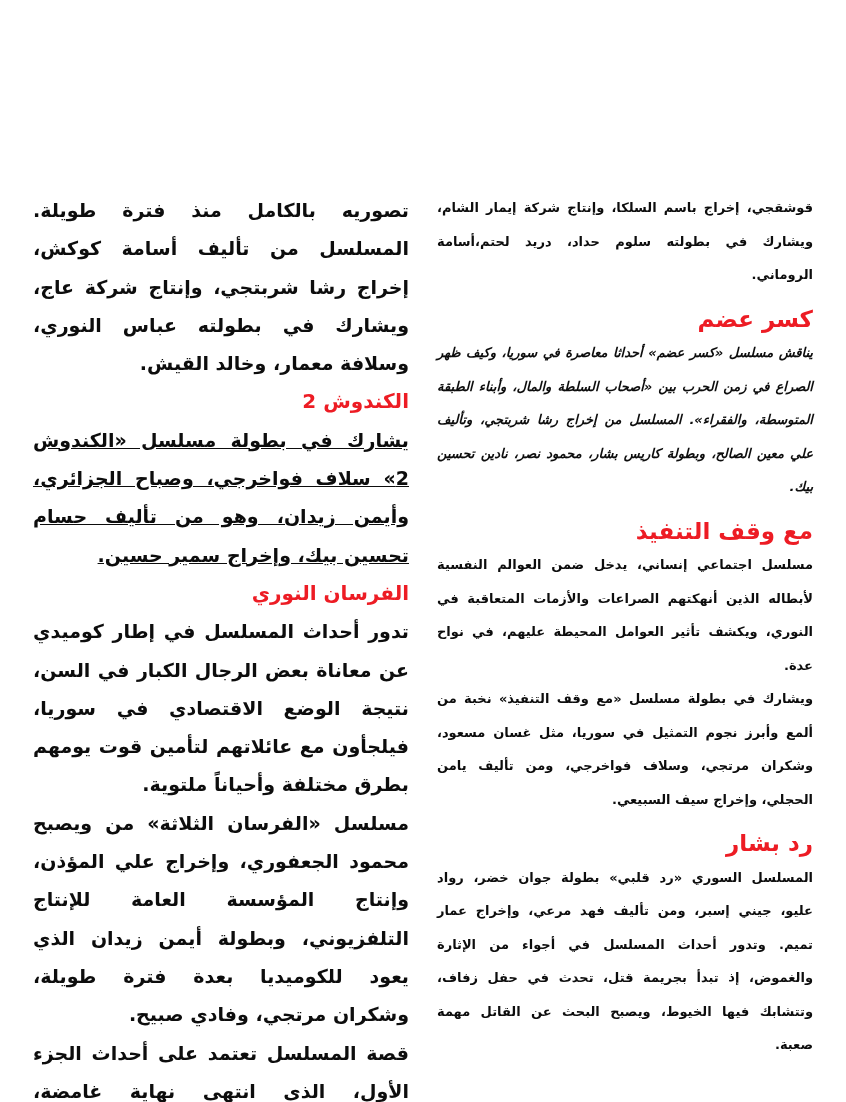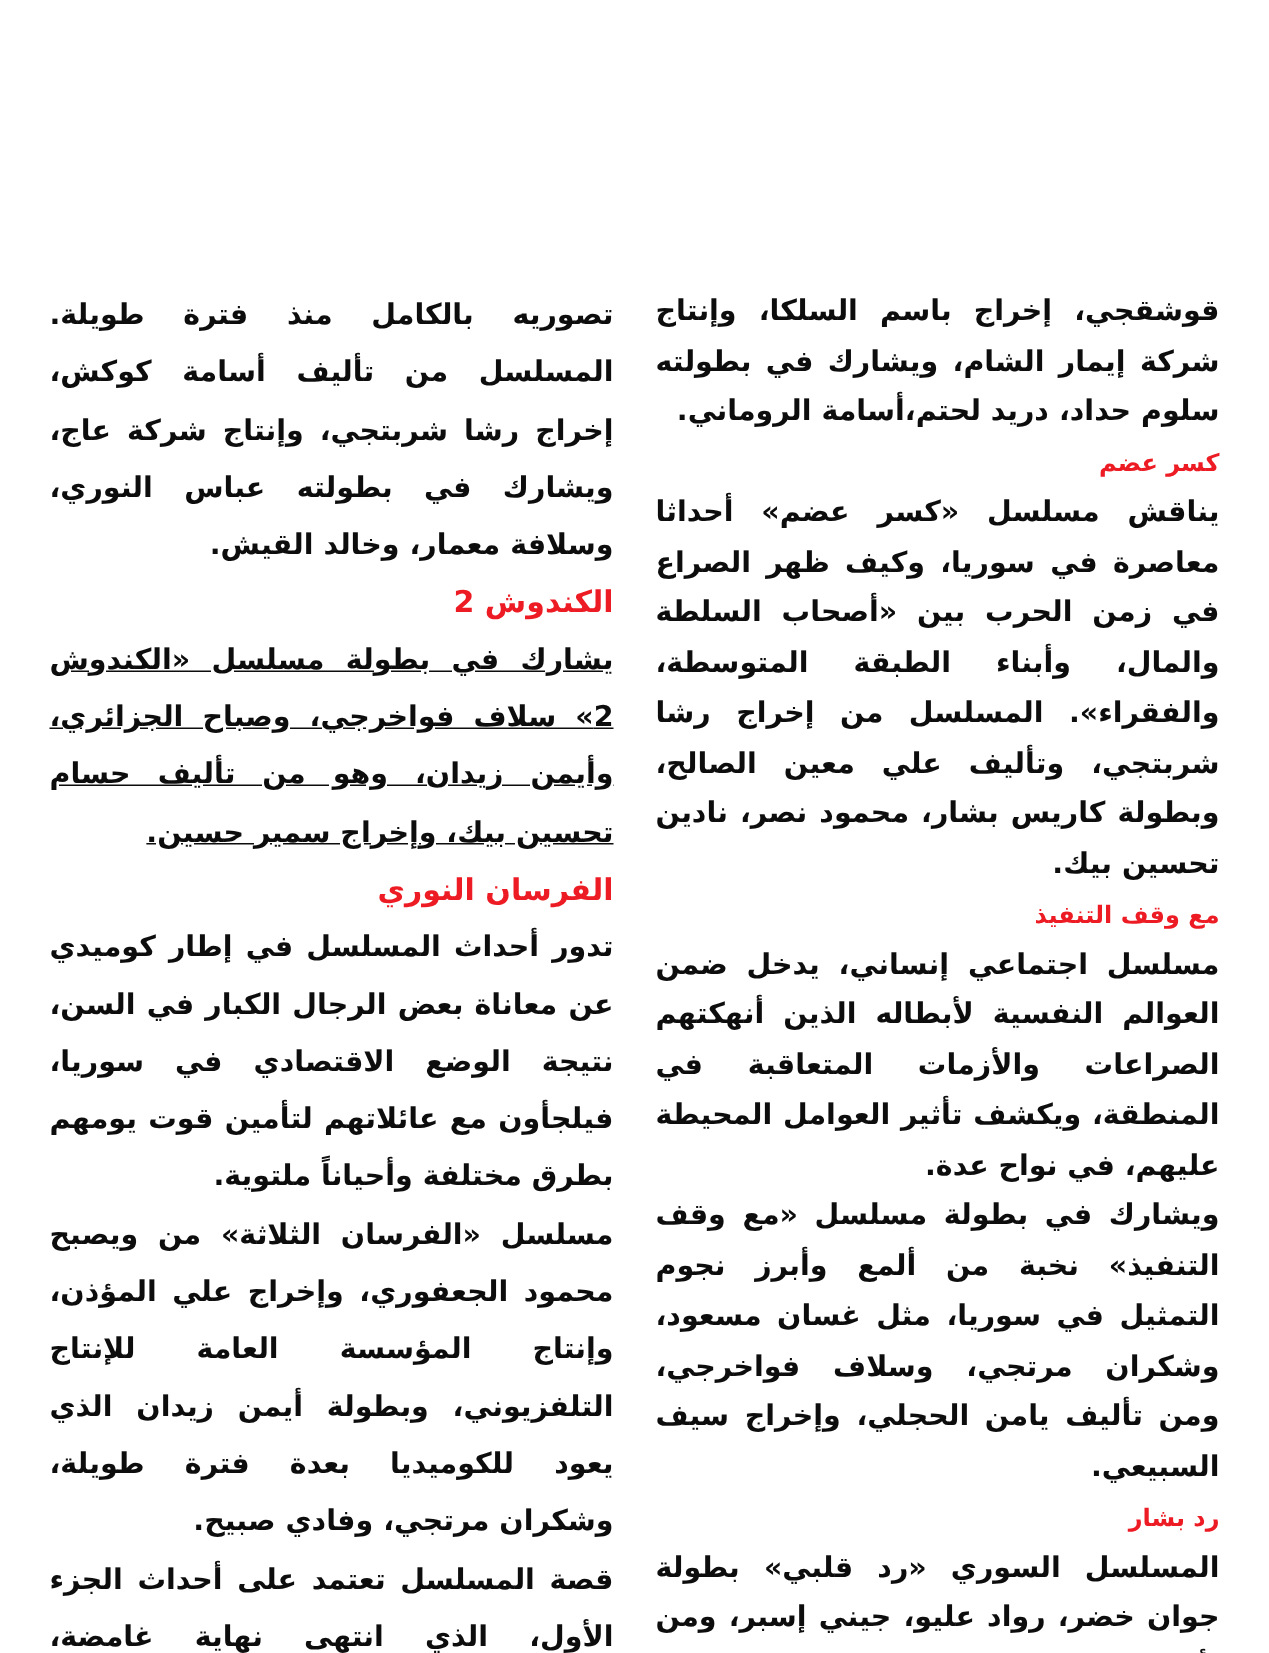--- a/index.html
+++ b/index.html
@@ -33,37 +33,37 @@
     text-justify: inter-word;
   }
   .col h2 {
     margin: 0;
     padding: 0;
     font-weight: bold;
     color: #ed1c24;
     text-align: right;
   }
   
-  .col-right p  { font-size: 19px; line-height: 33.5px; }
-  .col-right h2 { font-size: 16px; line-height: 33.5px; }
+  .col-right p  { font-size: 13px; line-height: 33.5px; }
+  .col-right h2 { font-size: 23px; line-height: 33.5px; margin-top: 11px; }
   
   .col-left p   { font-size: 19px; line-height: 38.3px; }
   .col-left h2  { font-size: 20px; line-height: 38.3px; }
 </style>
 </head>
 <body>
 
 <div class="page">
 
   <div class="col col-right">
     <p style="color: rgb(13, 13, 13);">قوشقجي، إخراج باسم السلكا، وإنتاج شركة إيمار الشام، ويشارك في بطولته سلوم حداد، دريد لحتم،أسامة الروماني.</p>
     <h2 style="color: rgb(237, 28, 36);">كسر عضم</h2>
-    <p style="color: rgb(13, 13, 13);">يناقش مسلسل «كسر عضم» أحداثا معاصرة في سوريا، وكيف ظهر الصراع في زمن الحرب بين «أصحاب السلطة والمال، وأبناء الطبقة المتوسطة، والفقراء». المسلسل من إخراج رشا شربتجي، وتأليف علي معين الصالح، وبطولة كاريس بشار، محمود نصر، نادين تحسين بيك.</p>
+    <p style="color: rgb(13, 13, 13); font-style: italic;">يناقش مسلسل «كسر عضم» أحداثا معاصرة في سوريا، وكيف ظهر الصراع في زمن الحرب بين «أصحاب السلطة والمال، وأبناء الطبقة المتوسطة، والفقراء». المسلسل من إخراج رشا شربتجي، وتأليف علي معين الصالح، وبطولة كاريس بشار، محمود نصر، نادين تحسين بيك.</p>
     <h2 style="color: rgb(237, 28, 36);">مع وقف التنفيذ</h2>
-    <p style="color: rgb(13, 13, 13);">مسلسل اجتماعي إنساني، يدخل ضمن العوالم النفسية لأبطاله الذين أنهكتهم الصراعات والأزمات المتعاقبة في المنطقة، ويكشف تأثير العوامل المحيطة عليهم، في نواح عدة.</p>
+    <p style="color: rgb(13, 13, 13);">مسلسل اجتماعي إنساني، يدخل ضمن العوالم النفسية لأبطاله الذين أنهكتهم الصراعات والأزمات المتعاقبة في النوري، ويكشف تأثير العوامل المحيطة عليهم، في نواح عدة.</p>
     <p style="color: rgb(13, 13, 13);">ويشارك في بطولة مسلسل «مع وقف التنفيذ» نخبة من ألمع وأبرز نجوم التمثيل في سوريا، مثل غسان مسعود، وشكران مرتجي، وسلاف فواخرجي، ومن تأليف يامن الحجلي، وإخراج سيف السبيعي.</p>
     <h2 style="color: rgb(237, 28, 36);">رد بشار</h2>
     <p style="color: rgb(13, 13, 13);">المسلسل السوري «رد قلبي» بطولة جوان خضر، رواد عليو، جيني إسبر، ومن تأليف فهد مرعي، وإخراج عمار تميم. وتدور أحداث المسلسل في أجواء من الإثارة والغموض، إذ تبدأ بجريمة قتل، تحدث في حفل زفاف، وتتشابك فيها الخيوط، ويصبح البحث عن القاتل مهمة صعبة.</p>
 
   </div>
 
   <div class="col col-left">
     <p style="color: rgb(13, 13, 13);">تصوريه بالكامل منذ فترة طويلة. المسلسل من تأليف أسامة كوكش، إخراج رشا شربتجي، وإنتاج شركة عاج، ويشارك في بطولته عباس النوري، وسلافة معمار، وخالد القيش.</p>
     <h2 style="color: rgb(237, 28, 36);">الكندوش 2</h2>
     <p style="color: rgb(13, 13, 13); text-decoration: underline;">يشارك في بطولة مسلسل «الكندوش 2» سلاف فواخرجي، وصباح الجزائري، وأيمن زيدان، وهو من تأليف حسام تحسين بيك، وإخراج سمير حسين.</p>

